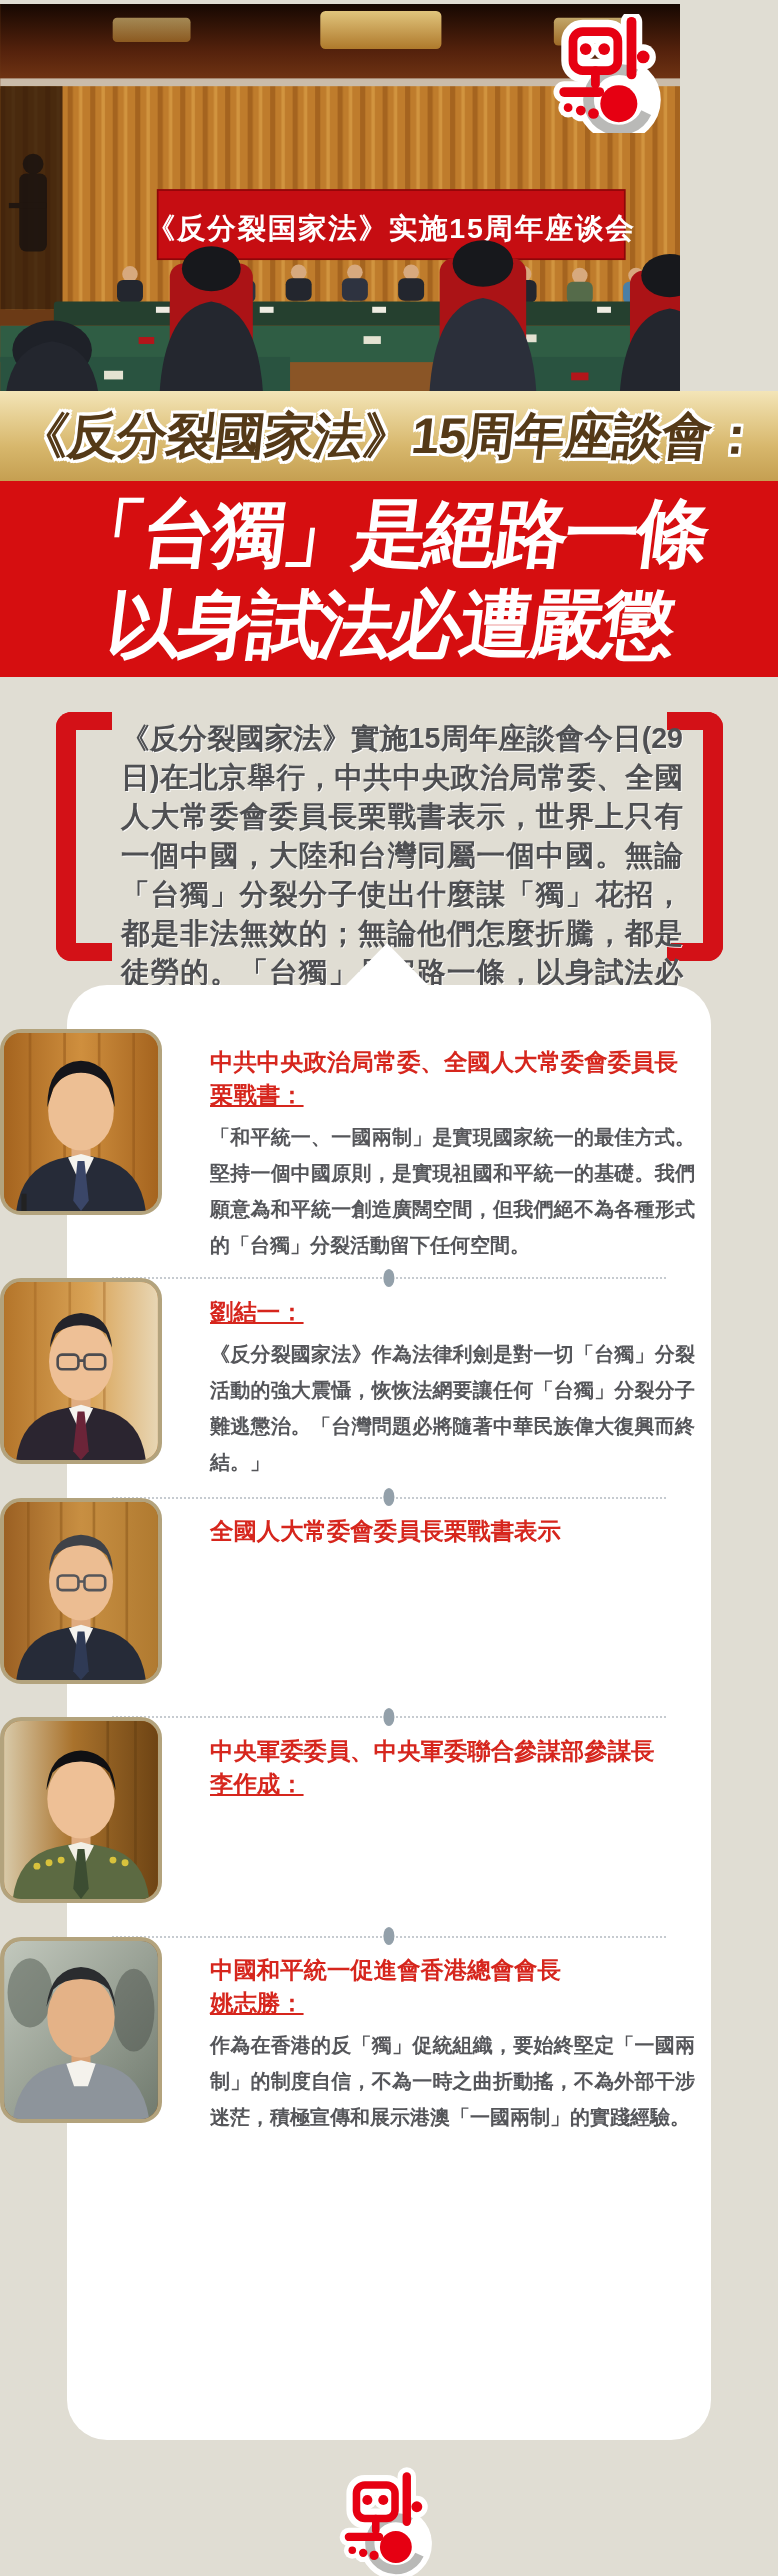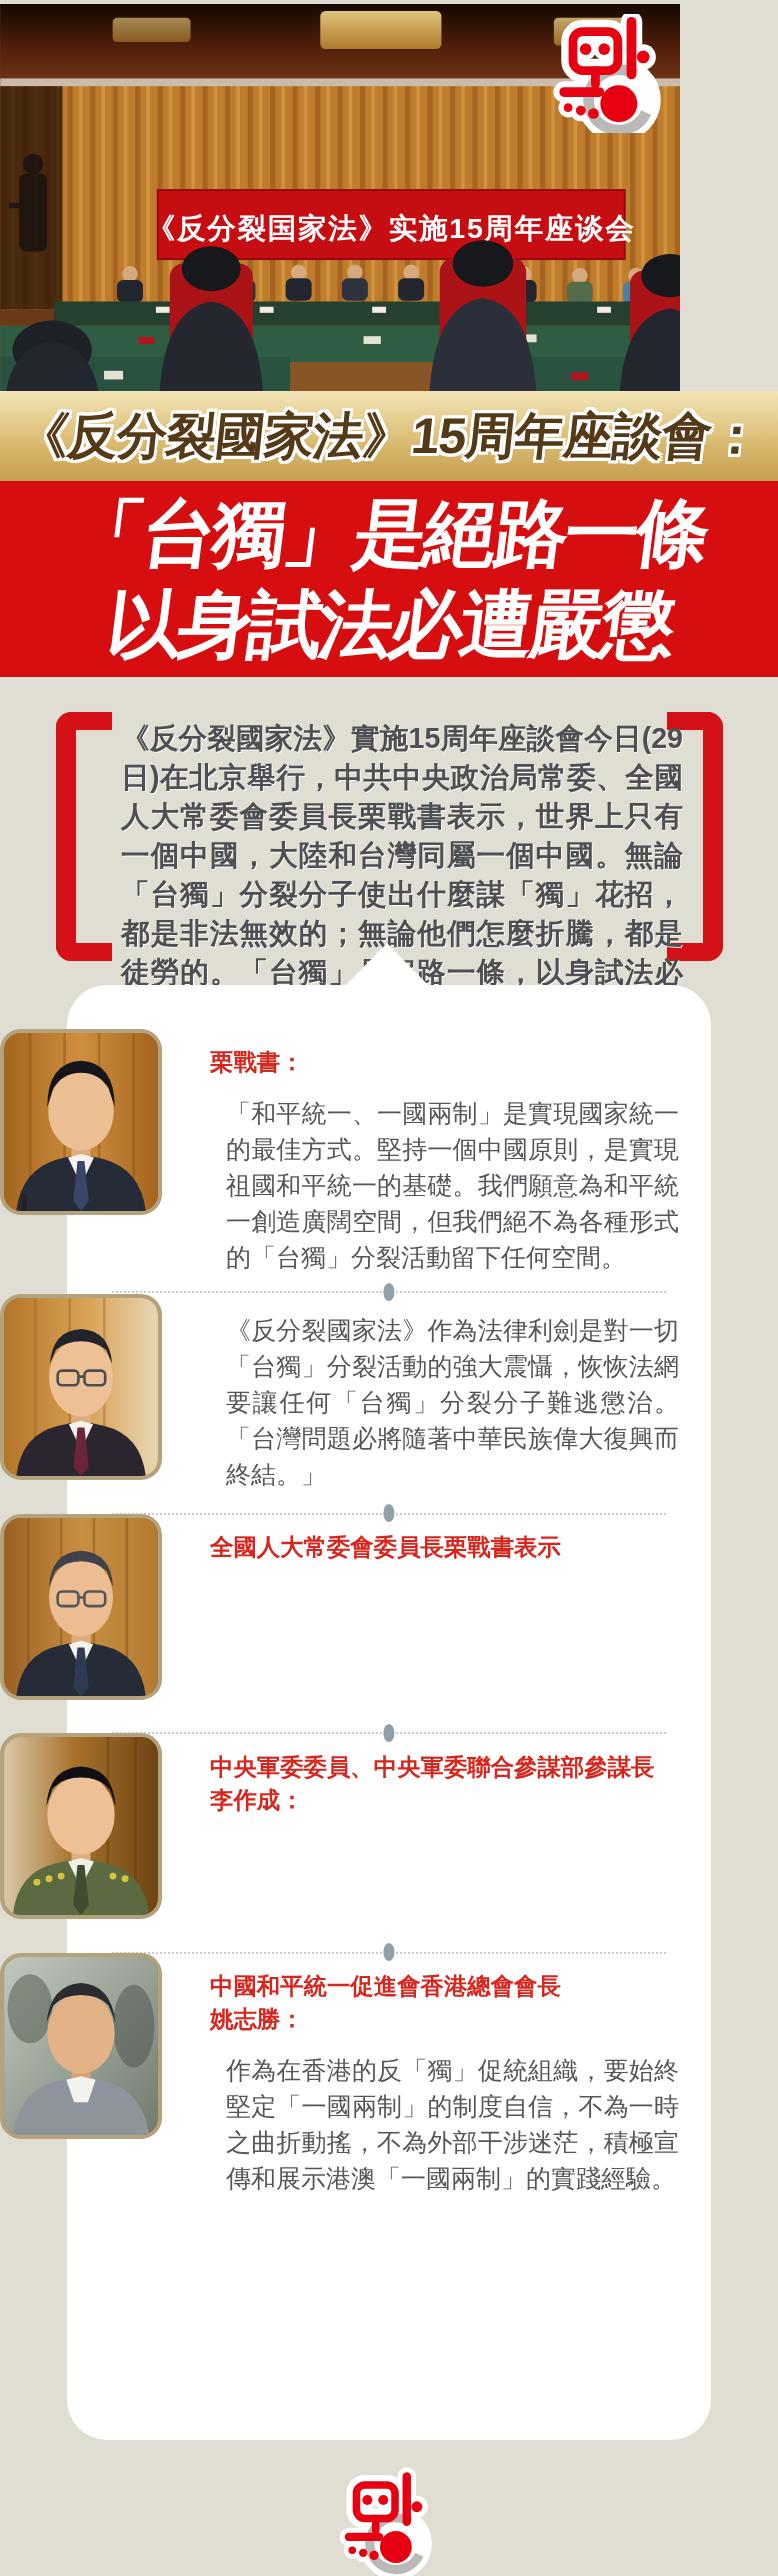--- a/index.html
+++ b/index.html
@@ -41,22 +41,22 @@
   .card{position:absolute;top:985px;left:67px;width:644px;height:1455px;background:#fff;
     border-radius:40px;padding-top:61px;box-sizing:border-box;}
   .card .notch{position:absolute;top:-42px;left:279px;width:0;height:0;
     border-left:41px solid transparent;border-right:41px solid transparent;border-bottom:42px solid #fff;}
 
   .sp{position:relative;margin-left:143px;width:485px;min-height:187px;}
   .sp-photo{position:absolute;left:-210px;top:-17.3px;width:154px;height:178px;
     border:4.3px solid #b3a37d;border-radius:21px;overflow:hidden;background:#a5641f;}
   .sp-photo svg{display:block;}
   .sp-title,.sp-name{font-size:23.4px;line-height:33px;font-weight:800;color:#d6261d;}
-  .sp-name{margin-bottom:7px;}
-  .sp-quote{margin:16px;font-size:25px;line-height:36px;font-weight:400;color:#55565a;
+  .sp-name{margin-bottom:7px;text-decoration:underline;}
+  .sp-quote{margin:0;font-size:20px;line-height:36px;font-weight:700;color:#55565a;
     text-align:justify;text-shadow:0.9px 0.9px 0 rgba(255,255,255,.9);}
 
   .divider{position:relative;margin:14px 0 14px 45px;width:554px;height:2.6px;
     border-top:2.6px dotted #c6cbd0;}
   .divider i{position:absolute;left:50%;top:-10.4px;transform:translateX(-50%);
     width:11.2px;height:18px;background:#93a0aa;border-radius:50%;}
 </style>
 </head>
 <body>
 
@@ -270,20 +270,21 @@
             </g>
           <path d="M14 206 Q20 158 62 146 L89 140 L116 146 Q158 158 164 206 Z" fill="#262b38"></path>
           <rect x="78" y="122" width="22" height="22" fill="#e0ad82"></rect>
           <ellipse cx="89" cy="90" rx="38" ry="46" fill="#edbf94"></ellipse>
           <path d="M50 86 Q50 34 89 32 Q128 34 128 86 L121 64 Q110 46 89 46 Q68 46 57 64 Z" fill="#15151a"></path>
           <path d="M74 144 L89 140 L104 144 L89 176 Z" fill="#f5f3ee"></path>
           <path d="M85 148 H93 L98 194 L89 206 L80 194 Z" fill="#3a4668"></path>
           <rect x="20" y="186" width="6" height="20" fill="#222"></rect>
         </svg>
       </div>
+      <div class="sp-title">中共中央政治局常委、全國人大常委會委員長</div>
       <div class="sp-name">栗戰書：</div>
       <p class="sp-quote">「和平統一、一國兩制」是實現國家統一的最佳方式。堅持一個中國原則，是實現祖國和平統一的基礎。我們願意為和平統一創造廣闊空間，但我們絕不為各種形式的「台獨」分裂活動留下任何空間。</p>
     </section>
 
     <div class="divider">
         <i></i>
       </div>
 
     <section class="sp">
       <div class="sp-photo">
@@ -307,20 +308,21 @@
           <path d="M53 76 Q56 38 89 36 Q122 38 125 76 L118 60 Q106 50 89 50 Q72 50 60 60 Z" fill="#23232a"></path>
           <g fill="none" stroke="#4c4c50" stroke-width="3">
             <rect x="62" y="84" width="24" height="17" rx="5"></rect>
               <rect x="93" y="84" width="24" height="17" rx="5"></rect>
               <path d="M86 91 h7"></path>
           </g>
           <path d="M75 146 L89 142 L103 146 L89 176 Z" fill="#f5f3ee"></path>
           <path d="M85 150 H93 L98 196 L89 206 L80 196 Z" fill="#6b2438"></path>
         </svg>
       </div>
+      <div class="sp-name">劉結一：</div>
       <p class="sp-quote">《反分裂國家法》作為法律利劍是對一切「台獨」分裂活動的強大震懾，恢恢法網要讓任何「台獨」分裂分子難逃懲治。「台灣問題必將隨著中華民族偉大復興而終結。」</p>
     </section>
 
     <div class="divider">
         <i></i>
       </div>
 
     <section class="sp">
       <div class="sp-photo">
         <svg width="154" height="178" viewBox="0 0 178 206">

